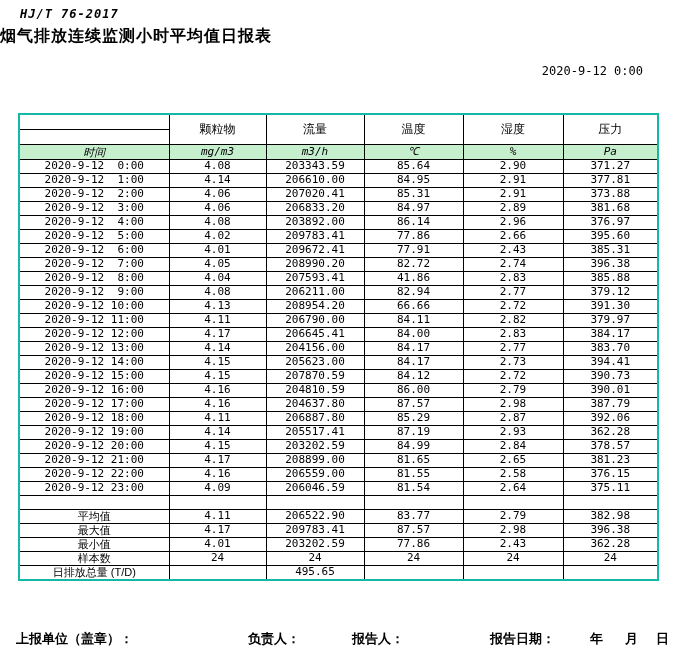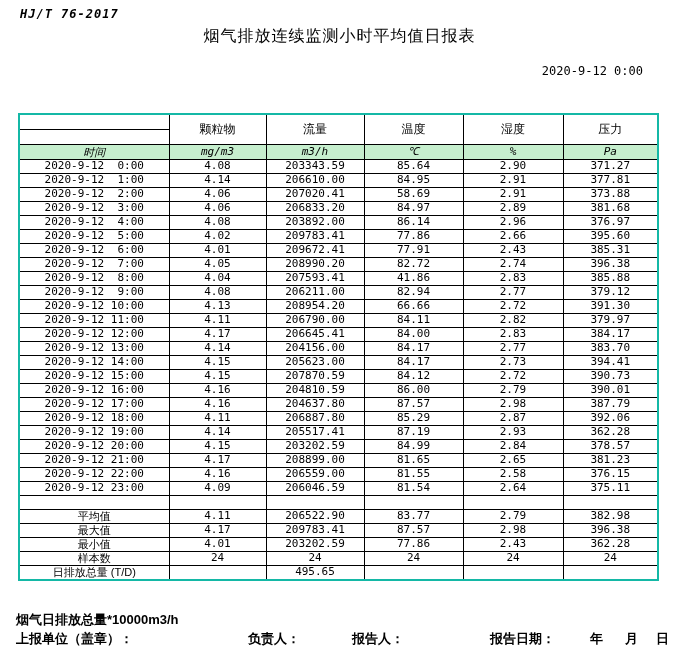--- a/index.html
+++ b/index.html
@@ -11,21 +11,21 @@
     color:#000;
     overflow:hidden;
   }
   .std-code {
     position:absolute; left:20px; top:7px;
     font-family:"DejaVu Sans Mono", monospace;
     font-size:12px; font-weight:bold; letter-spacing:1px;font-style:italic;
   }
   .doc-title {
     position:absolute; left:0; top:26px; width:100%;
-    text-align:center; font-size:16px; font-weight:normal;
+    font-size:16px; font-weight:bold;
     letter-spacing:1px;
   }
   .source-line {
     position:absolute; left:20px; top:62px; width:639px;
     font-size:13px; font-weight:bold;
   }
   .source-name { margin-left:14px; }
   .report-time {
     position:absolute; right:36px; top:64px;
     font-family:"DejaVu Sans Mono", monospace;
@@ -124,21 +124,21 @@
           <td class="num">4.14</td>
           <td class="num">206610.00</td>
           <td class="num">84.95</td>
           <td class="num">2.91</td>
           <td class="num">377.81</td>
         </tr>
         <tr>
           <td class="num">2020-9-12  2:00</td>
           <td class="num">4.06</td>
           <td class="num">207020.41</td>
-          <td class="num">58.69</td>
+          <td class="num">85.31</td>
           <td class="num">2.91</td>
           <td class="num">373.88</td>
         </tr>
         <tr>
           <td class="num">2020-9-12  3:00</td>
           <td class="num">4.06</td>
           <td class="num">206833.20</td>
           <td class="num">84.97</td>
           <td class="num">2.89</td>
           <td class="num">381.68</td>
@@ -351,21 +351,20 @@
           <td class="cjk">日排放总量 (T/D)</td>
           <td class="num"></td>
           <td class="num">495.65</td>
           <td class="num"></td>
           <td class="num"></td>
           <td class="num"></td>
         </tr>
       </tbody>
   </table>
 
-  <div class="note-line">烟气日排放总量*10000m3/h</div>
 
   <div class="sign-line">
     <span class="lbl-unit">上报单位（盖章）：</span>
     <span class="lbl-resp">负责人：</span>
     <span class="lbl-reporter">报告人：</span>
     <span class="lbl-date">报告日期：</span>
     <span class="lbl-year">年</span>
     <span class="lbl-month">月</span>
     <span class="lbl-day">日</span>
   </div>

